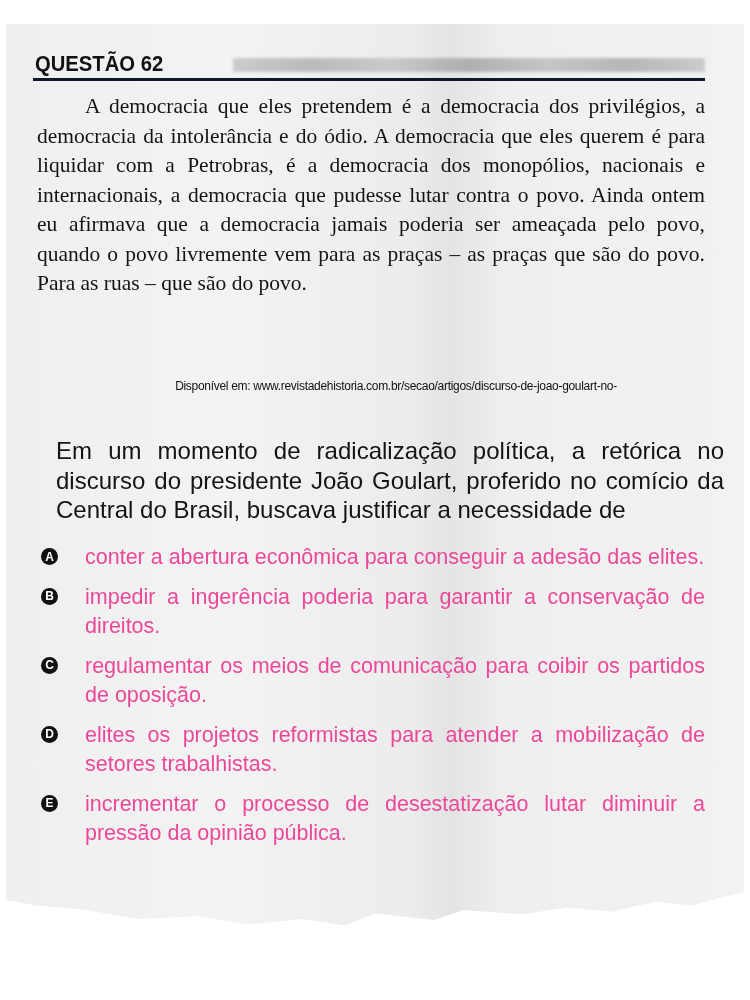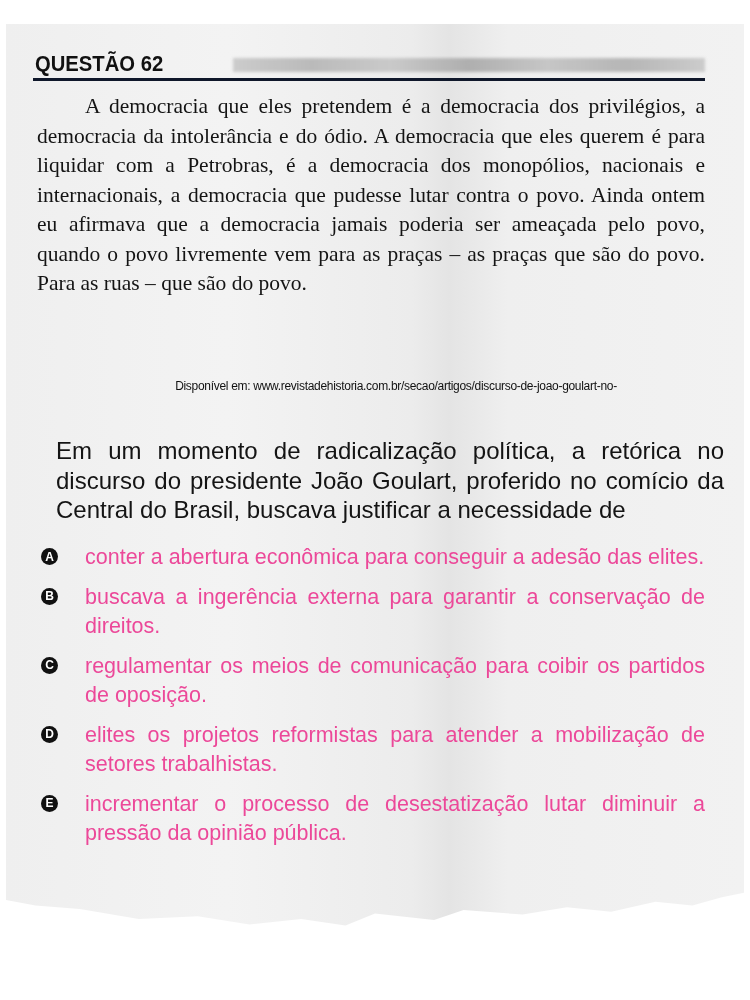--- a/index.html
+++ b/index.html
@@ -73,21 +73,21 @@
 
 <div class="stem">Em um momento de radicalização política, a retórica no discurso do presidente João Goulart, proferido no comício da Central do Brasil, buscava justificar a necessidade de</div>
 
 <div class="options">
   <div class="option">
     <span class="badge">A</span>
     <span class="opt-text">conter a abertura econômica para conseguir a adesão das elites.</span>
   </div>
   <div class="option">
     <span class="badge">B</span>
-    <span class="opt-text">buscava a ingerência externa para garantir a conservação de direitos.</span>
+    <span class="opt-text">impedir a ingerência poderia para garantir a conservação de direitos.</span>
   </div>
   <div class="option">
     <span class="badge">C</span>
     <span class="opt-text">regulamentar os meios de comunicação para coibir os partidos de oposição.</span>
   </div>
   <div class="option">
     <span class="badge">D</span>
     <span class="opt-text">elites os projetos reformistas para atender a mobilização de setores trabalhistas.</span>
   </div>
   <div class="option">

